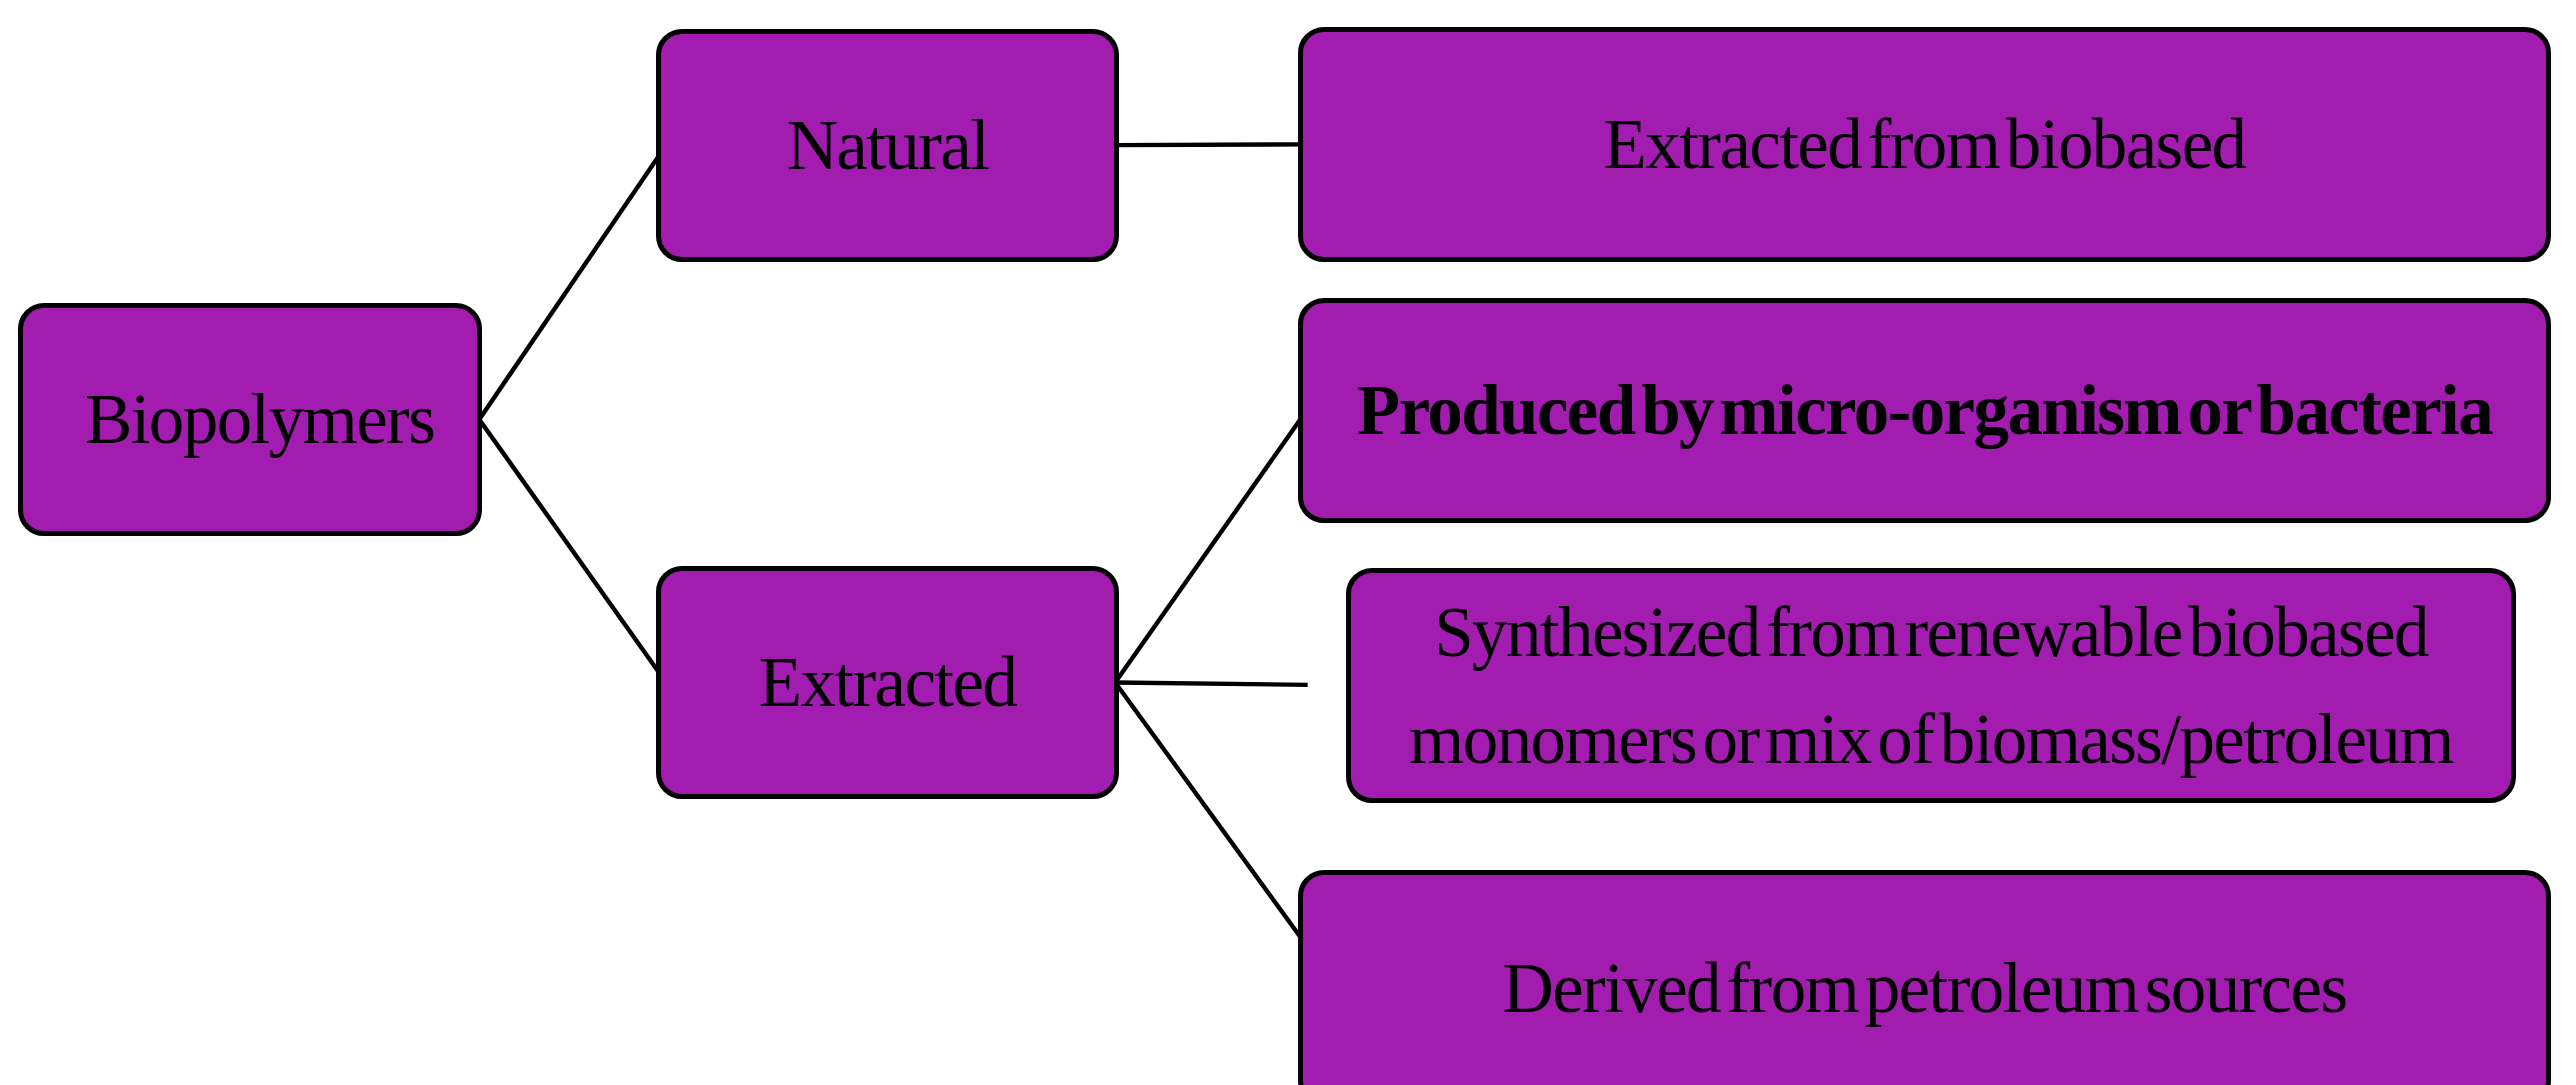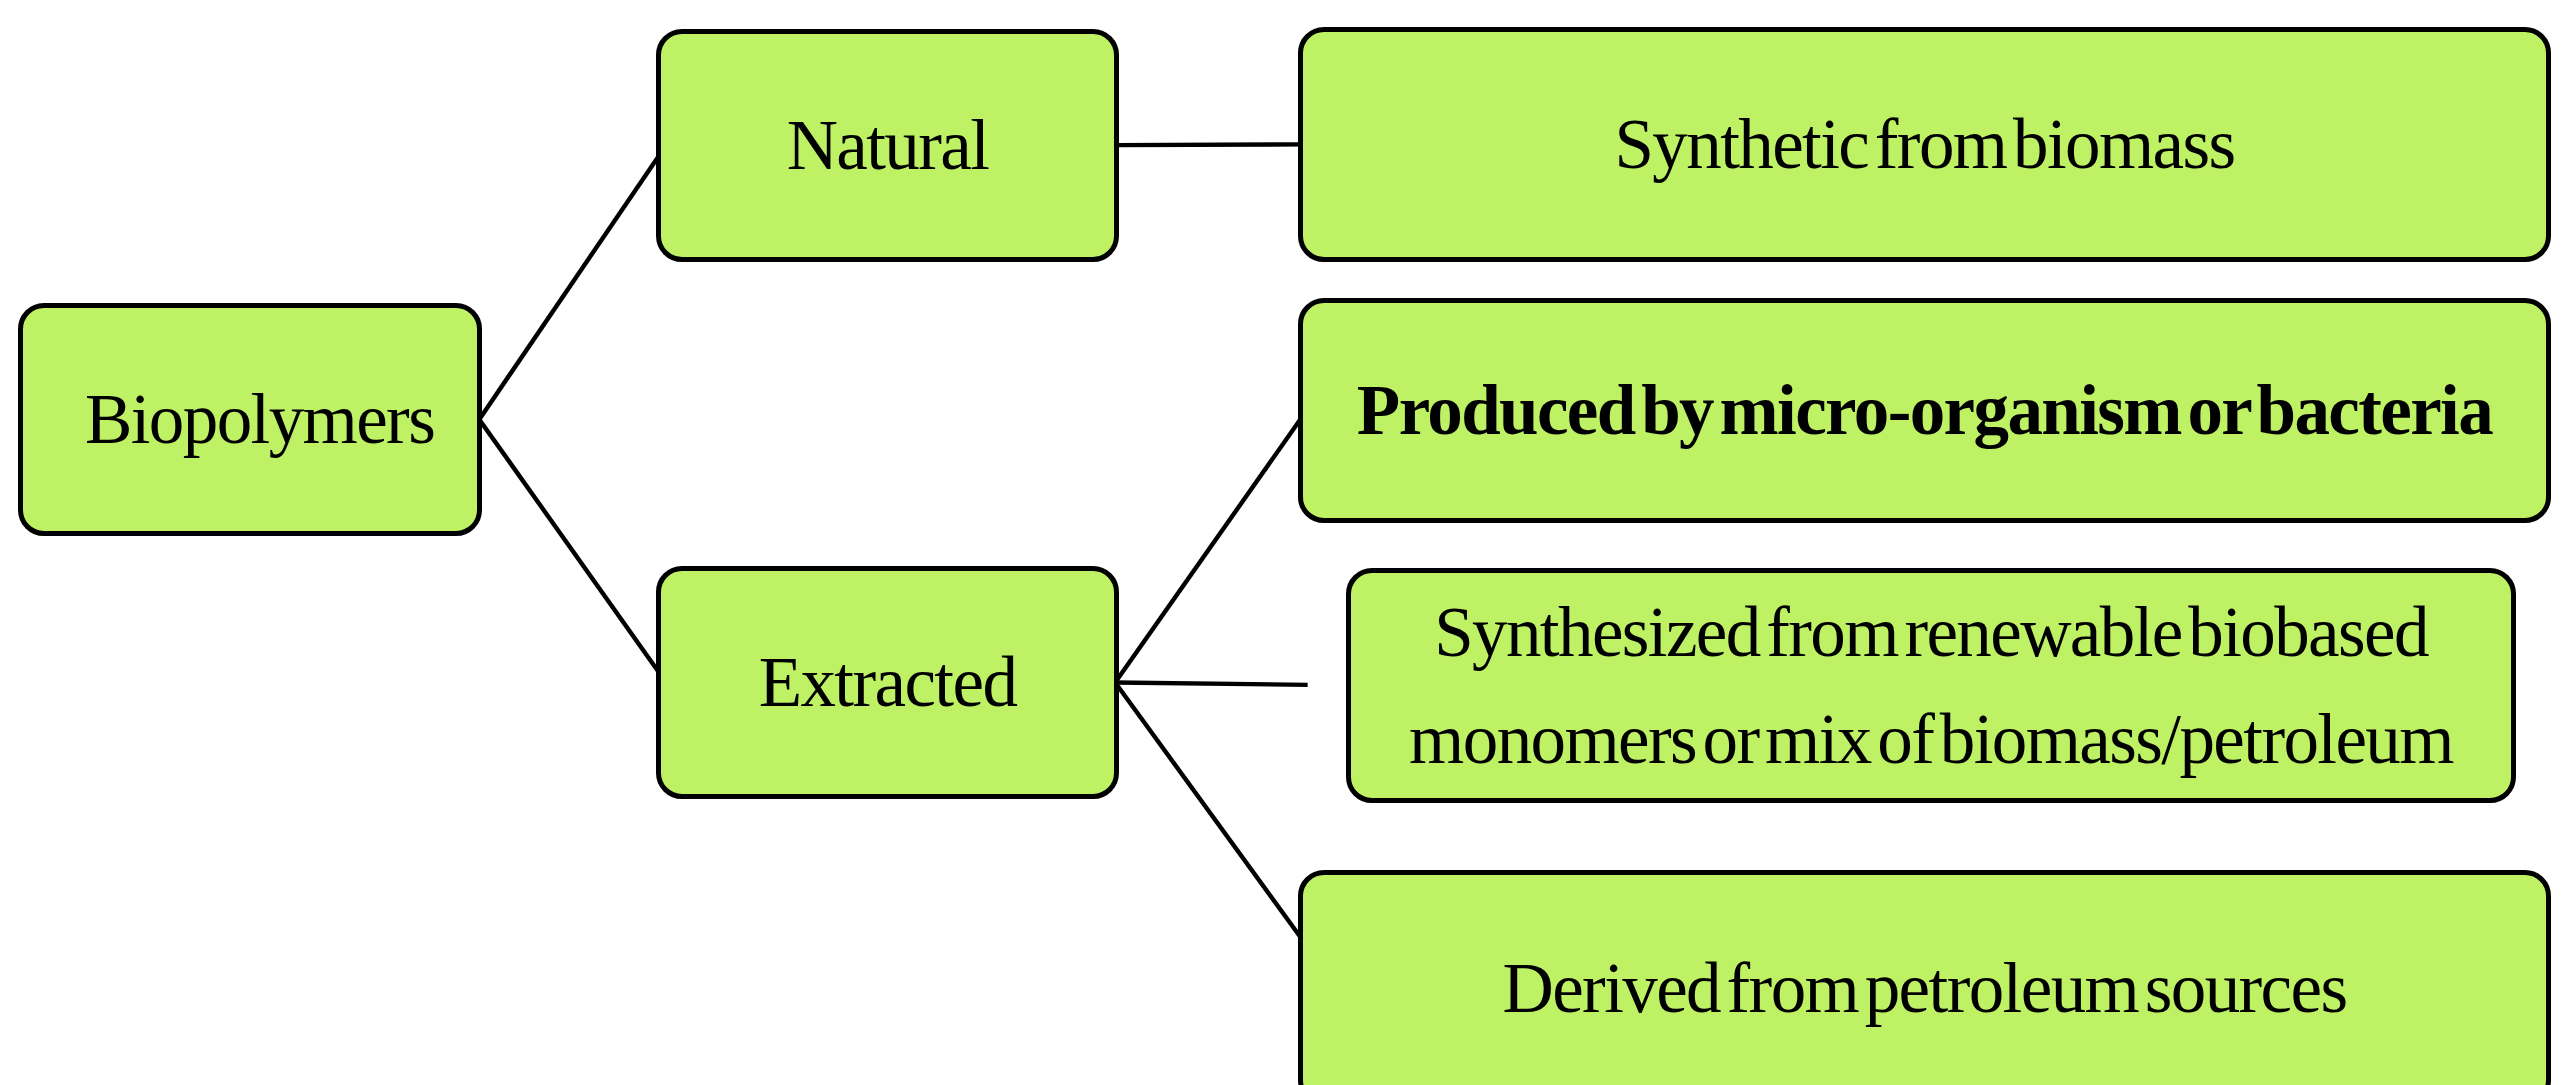--- a/index.html
+++ b/index.html
@@ -23,21 +23,21 @@
     width: 2576px;
     height: 1085px;
   }
   .edges line {
     stroke: #000000;
     stroke-width: 5.5;
   }
   .node {
     position: absolute;
     box-sizing: border-box;
-    background: #bef264;
+    background: #a21caf;
     border: 5.6px solid #000000;
     border-radius: 26px;
     display: flex;
     align-items: center;
     justify-content: center;
     text-align: center;
   }
   .node .label {
     display: block;
     white-space: pre-line;
@@ -78,21 +78,21 @@
 
   <div class="node n-natural">
     <span class="label">Natural</span>
   </div>
 
   <div class="node n-synthetic">
     <span class="label">Extracted</span>
   </div>
 
   <div class="node n-desc1">
-    <span class="label">Synthetic from biomass</span>
+    <span class="label">Extracted from biobased</span>
   </div>
 
   <div class="node n-desc2">
     <span class="label">Produced by micro-organism or bacteria</span>
   </div>
 
   <div class="node n-desc3">
     <span class="label">Synthesized from renewable biobased
 monomers or mix of biomass/petroleum</span>
   </div>

